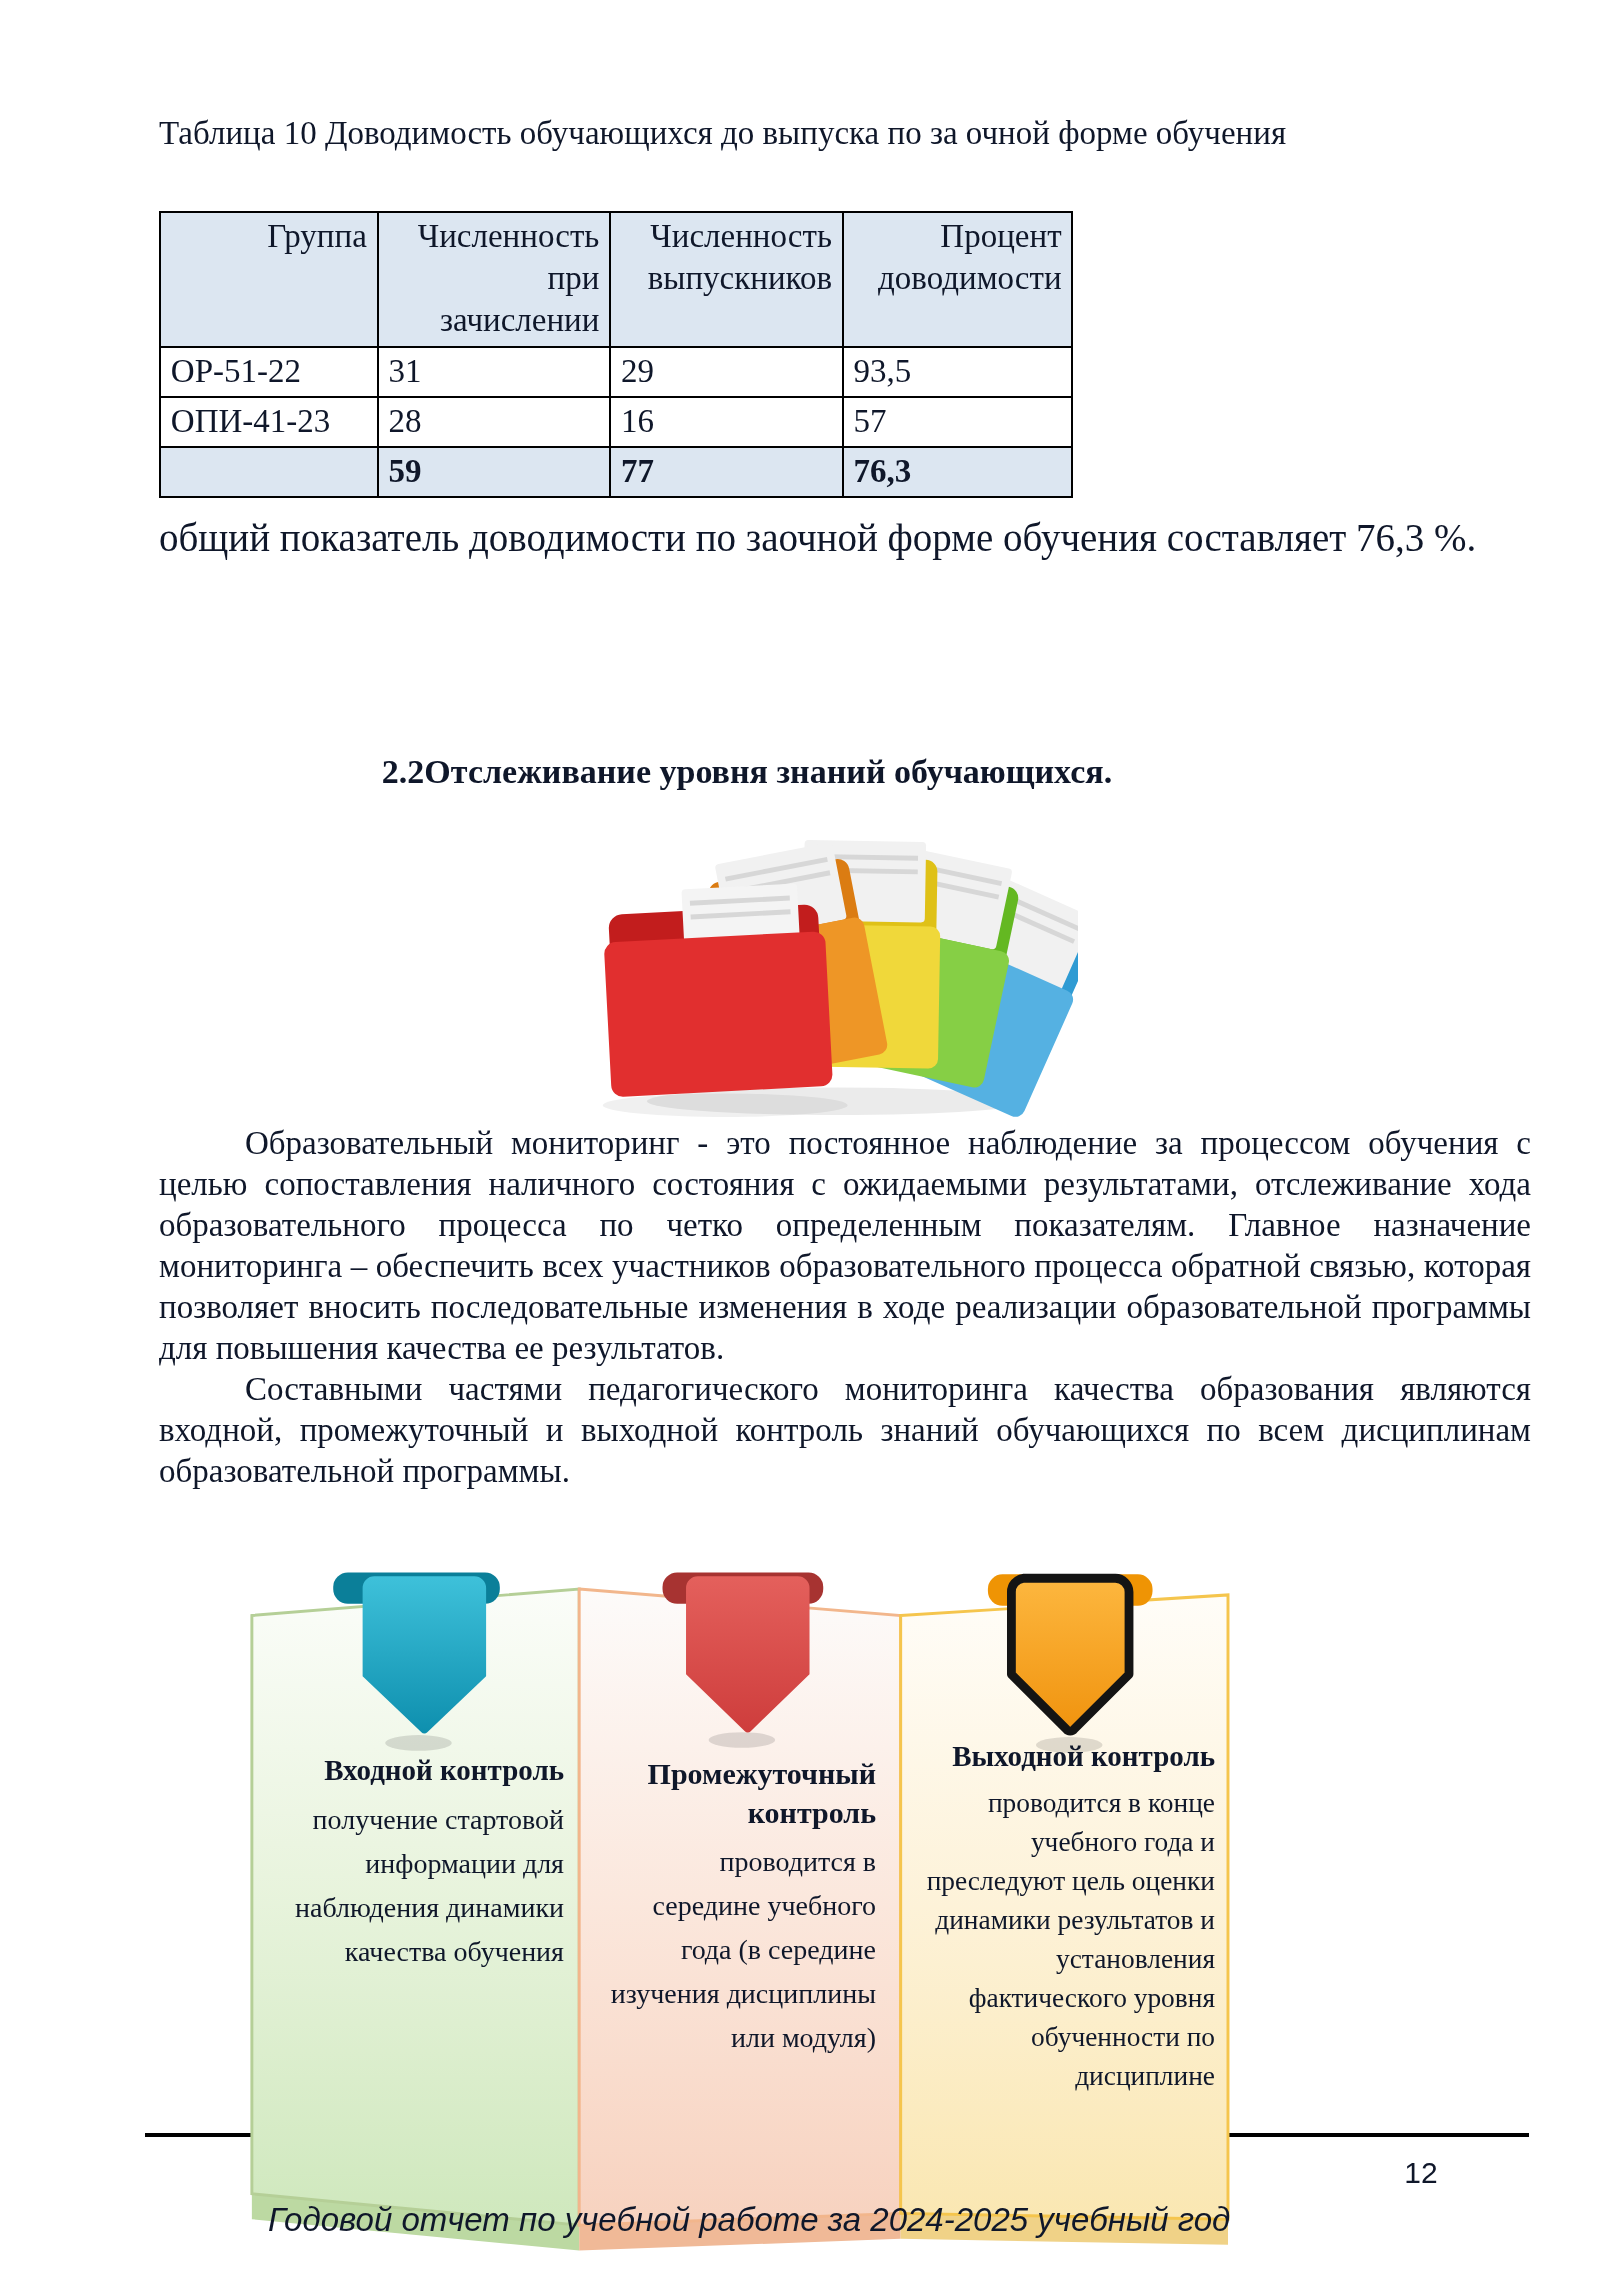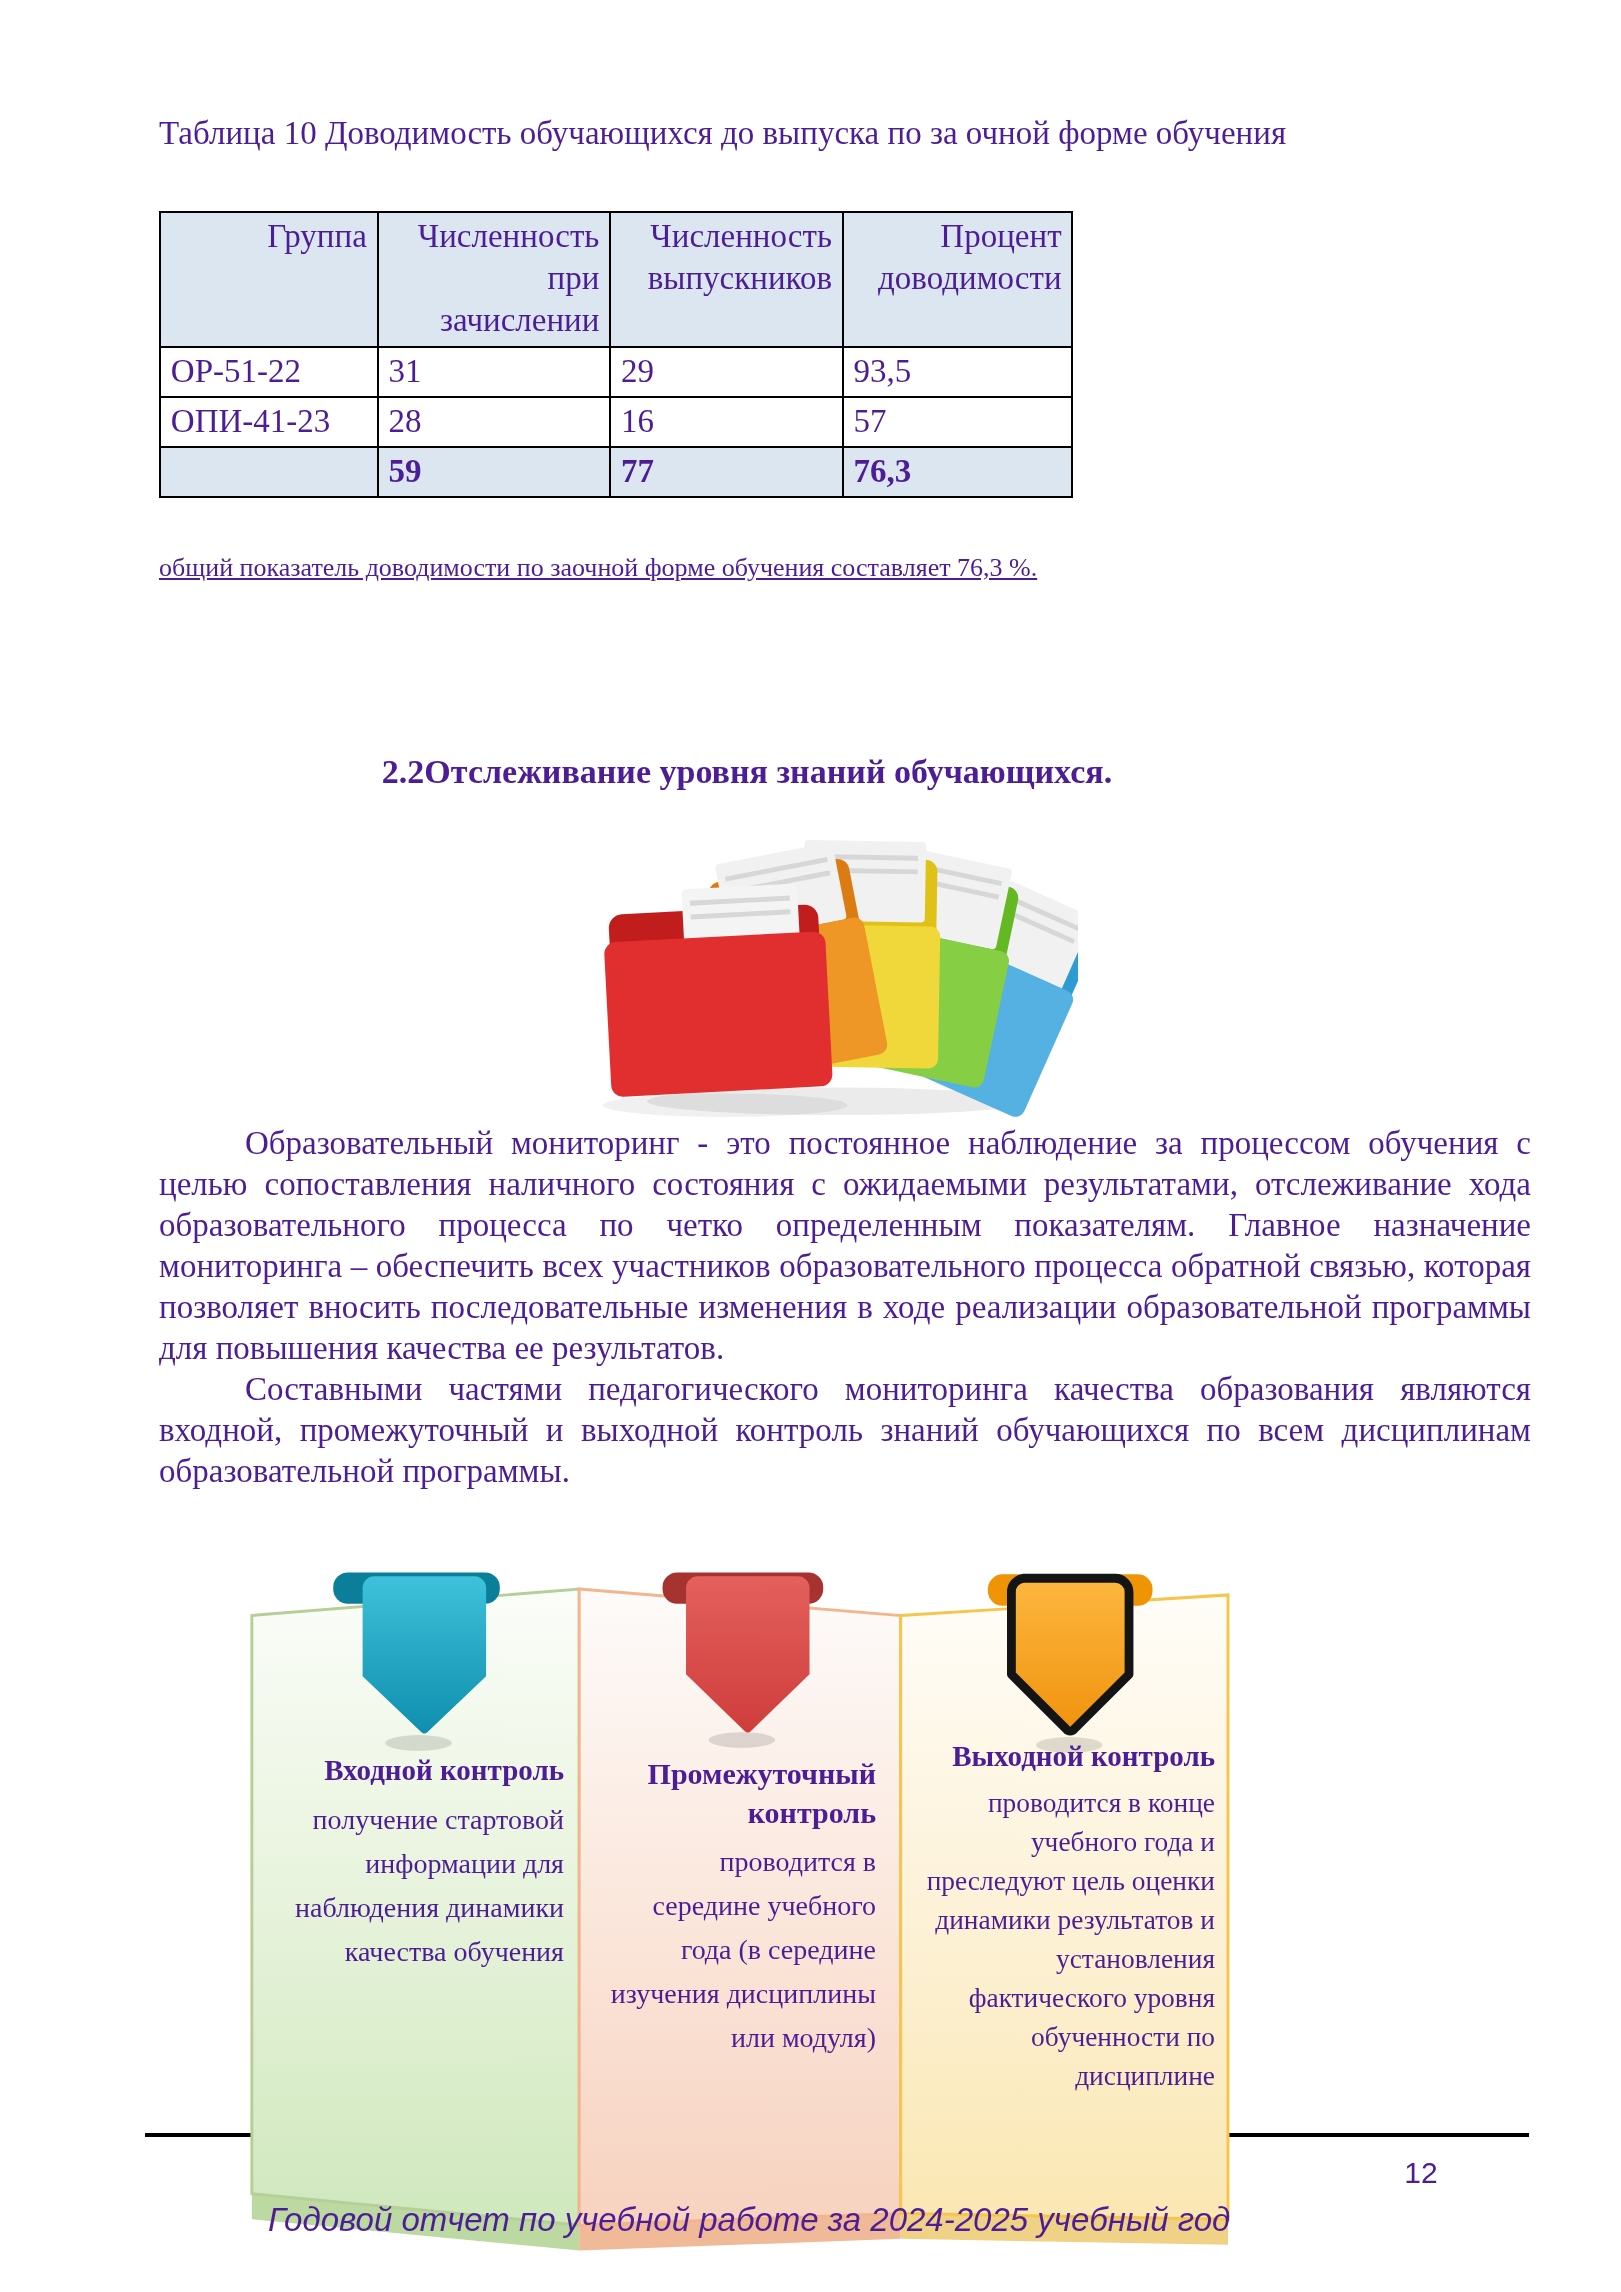--- a/index.html
+++ b/index.html
@@ -2,21 +2,21 @@
 <html><head>
 <meta charset="utf-8">
 <style>
   html,body{margin:0;padding:0;background:#888;}
   .page{
     position:relative;
     width:1621px;height:2293px;
     background:#ffffff;
     overflow:hidden;
     font-family:"Liberation Serif", serif;
-    color:#4c1d95;
+    color:#0f172a;
   }
   .doc-title{
     position:absolute;left:159px;top:114px;width:1372px;
     font-size:33px;line-height:39px;
   }
   .results-table{
     position:absolute;left:159px;top:211px;
     border-collapse:collapse;table-layout:fixed;
     font-size:33px;
   }
@@ -27,22 +27,22 @@
     line-height:1.28;
   }
   .results-table .hdr td{background:#dce6f1;text-align:right;}
   .results-table .total td{background:#dce6f1;font-weight:bold;}
   .results-table td.c1{width:196px;}
   .results-table td.c2{width:211px;}
   .results-table td.c3{width:211px;}
   .results-table td.c4{width:208px;}
   .results-table tr.data td{height:39px;}
   .after-table{
-    position:absolute;left:159px;top:547px;width:1372px;
-    font-size:26px;line-height:41px;text-align:justify;text-decoration:underline;
+    position:absolute;left:159px;top:517px;width:1372px;
+    font-size:39px;line-height:41px;text-align:justify;
   }
   .section-heading{
     position:absolute;left:159px;top:753px;width:1176px;
     font-size:34px;font-weight:bold;text-align:center;
   }
   .folders-wrap{position:absolute;left:588px;top:821px;width:490px;height:299px;}
   .body-paragraphs{
     position:absolute;left:159px;top:1123px;width:1372px;
     font-size:33px;line-height:41px;text-align:justify;
   }

